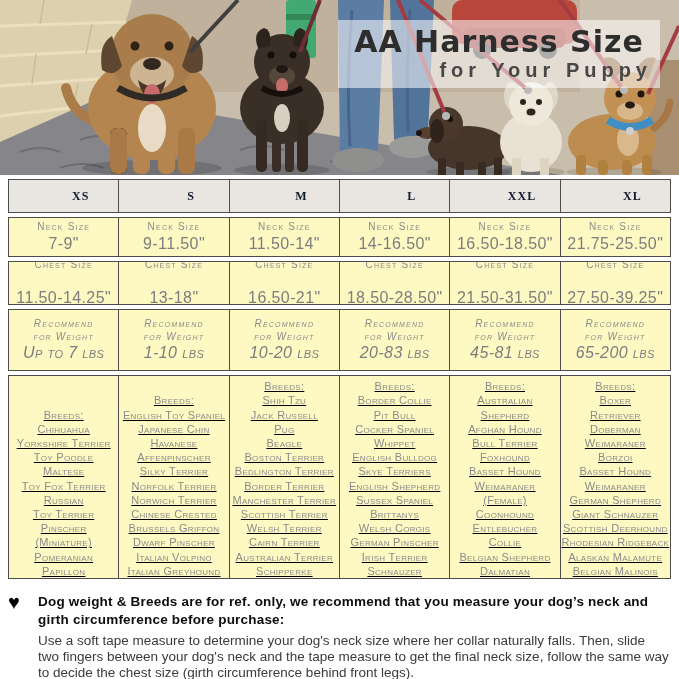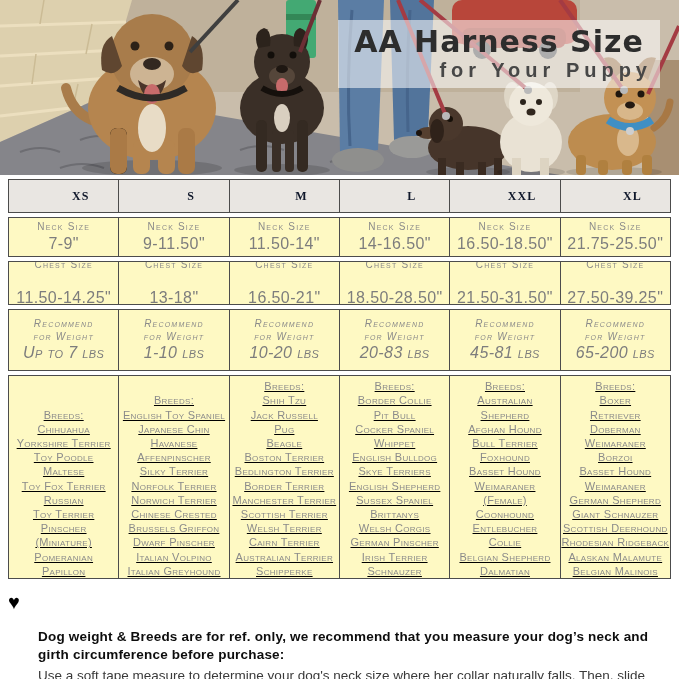--- a/index.html
+++ b/index.html
@@ -50,21 +50,21 @@
   }
   .breeds-list{
     font-size:11px;line-height:14.2px;color:#8a8a8a;letter-spacing:0.3px;
     font-variant:small-caps;white-space:pre-line;
   }
   
   .footer{padding:14px 10px 0 8px;}
   .footer-head{display:flex;align-items:flex-start;}
   .heart{font-size:20px;line-height:18px;color:#000;width:30px;flex:0 0 30px;}
   .footer-heading{
-    font-weight:bold;font-size:13.5px;line-height:17.5px;color:#0d0d0d;letter-spacing:0.2px;margin-top:35px;
+    font-weight:bold;font-size:13.5px;line-height:17.5px;color:#0d0d0d;letter-spacing:0.2px;
   }
   .footer-note{margin:5px 0 0 30px;font-size:13.5px;line-height:16px;color:#3a3a3a;}
 </style>
 </head>
 <body>
 
 <div class="hero">
   <svg width="679" height="175" viewBox="0 0 679 175">
     <rect width="679" height="175" fill="#c9bdab"></rect>
     <rect x="120" y="0" width="460" height="92" fill="#bfb19b"></rect>

